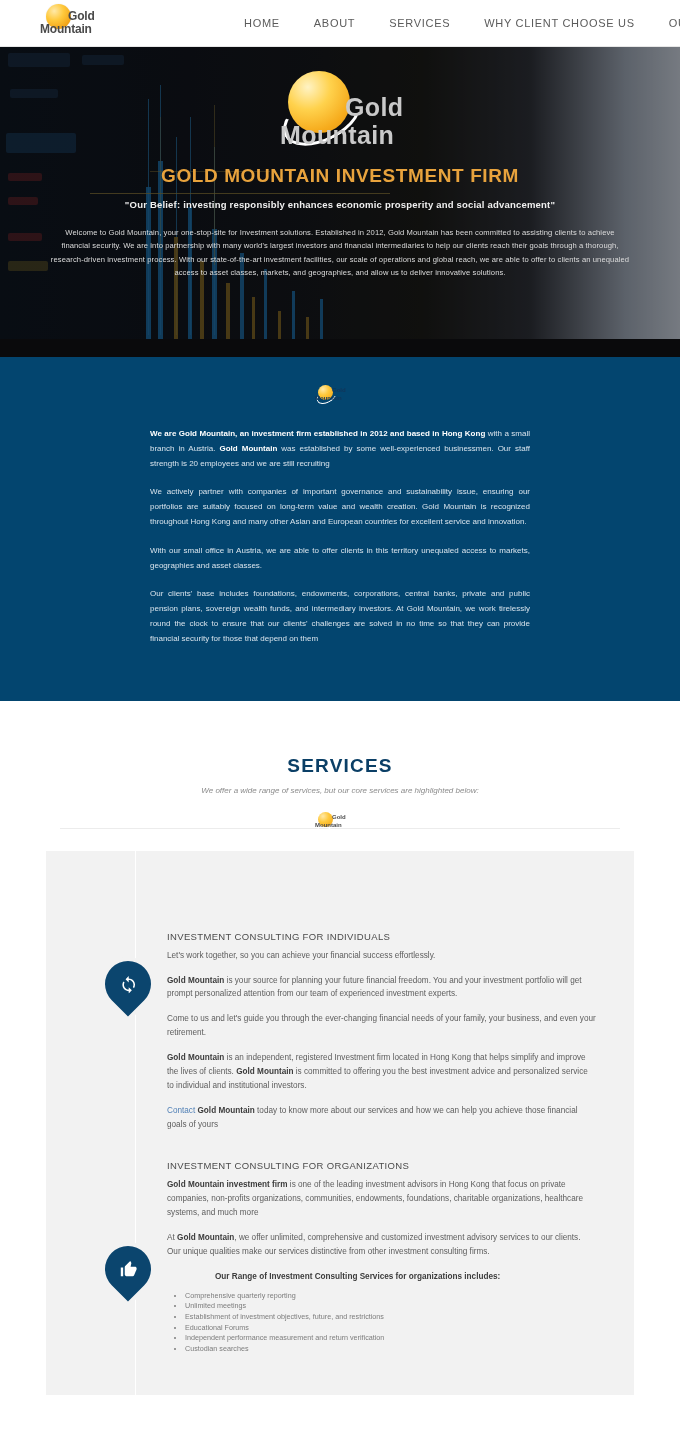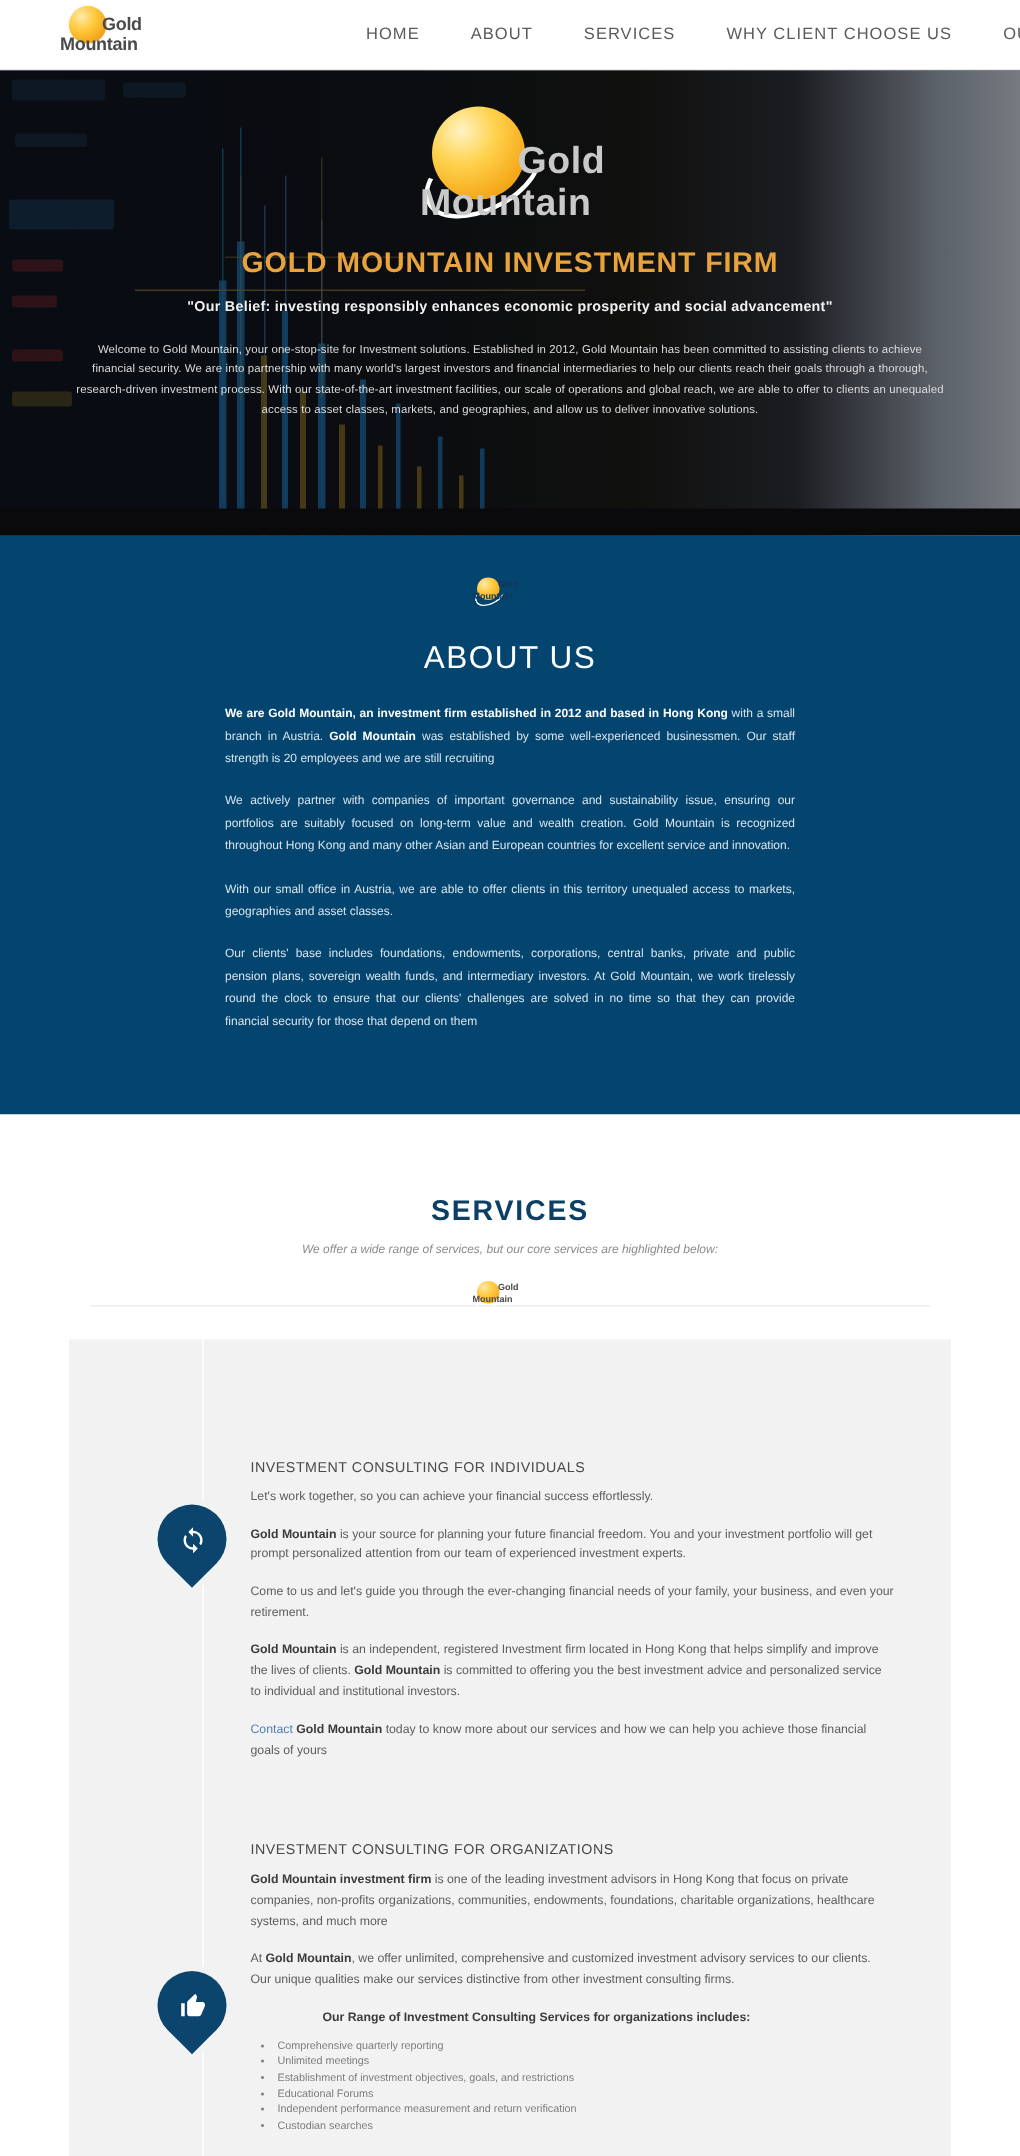--- a/index.html
+++ b/index.html
@@ -151,21 +151,21 @@
   .sv-w1{ position:absolute; left:22px; top:2px; font-size:6px; font-weight:bold; color:#4a4a4a; }
   .sv-w2{ position:absolute; left:5px; top:10px; font-size:6px; font-weight:bold; color:#4a4a4a; }
   .sv-rule{ width:560px; height:1px; background:#ececec; margin:-10px auto 0; }
 
   .panel{
     position:relative; width:588px; margin:22px 0 0 46px; background:#f2f2f2;
     padding:34px 0 40px;
   }
   .timeline{ position:absolute; left:89px; top:0; width:1px; height:100%; background:#ffffff; }
 
-  .block{ position:relative; padding-left:121px; padding-right:38px; margin-bottom:54px; }
+  .block{ position:relative; padding-left:121px; padding-right:38px; margin-bottom:28px; }
   .block:last-child{ margin-bottom:0; }
   .badge{
     position:absolute; left:59px; width:46px; height:46px; background:#0b456e;
     border-radius:50% 50% 50% 0; transform:rotate(-45deg);
     display:flex; align-items:center; justify-content:center;
     box-shadow:0 0 0 4px #f2f2f2;
   }
   .badge .ico{ transform:rotate(45deg); display:block; width:19px; height:19px; }
   .badge svg{ width:19px; height:19px; fill:#ffffff; display:block; }
 
@@ -254,21 +254,20 @@
   <div class="hero-strip"></div>
 </section>
 
 <section class="about">
   <div class="about-logo">
     <span class="about-ball"></span>
     <span class="about-w1">Gold</span>
     <span class="about-w2">Mountain</span>
   </div>
 
-  <h2>ABOUT US</h2>
 
   <p>
     <b>We are Gold Mountain, an investment firm established in 2012 and based in Hong Kong</b><span> with a small branch in Austria. </span><b>Gold Mountain</b><span> was established by some well-experienced businessmen. Our staff strength is 20 employees and we are still recruiting</span>
   </p>
 
   <p>We actively partner with companies of important governance and sustainability issue, ensuring our portfolios are suitably focused on long-term value and wealth creation. Gold Mountain is recognized throughout Hong Kong and many other Asian and European countries for excellent service and innovation.</p>
   <p>With our small office in Austria, we are able to offer clients in this territory unequaled access to markets, geographies and asset classes.</p>
 
   <p>Our clients' base includes foundations, endowments, corporations, central banks, private and public pension plans, sovereign wealth funds, and intermediary investors. At Gold Mountain, we work tirelessly round the clock to ensure that our clients' challenges are solved in no time so that they can provide financial security for those that depend on them</p>
 </section>
@@ -321,21 +320,21 @@
       <p>
         <b>Gold Mountain investment firm</b><span> is one of the leading investment advisors in Hong Kong that focus on private companies, non-profits organizations, communities, endowments, foundations, charitable organizations, healthcare systems, and much more</span>
       </p>
       <p>
         <span>At </span><b>Gold Mountain</b><span>, we offer unlimited, comprehensive and customized investment advisory services to our clients. Our unique qualities make our services distinctive from other investment consulting firms.</span>
       </p>
       <p class="lead-bold">Our Range of Investment Consulting Services for organizations includes:</p>
       <ul>
         <li>Comprehensive quarterly reporting</li>
         <li>Unlimited meetings</li>
-        <li>Establishment of investment objectives, goals, and restrictions</li>
+        <li>Establishment of investment objectives, future, and restrictions</li>
         <li>Educational Forums</li>
         <li>Independent performance measurement and return verification</li>
         <li>Custodian searches</li>
 
       </ul>
     </div>
 
   </div>
 </section>
 

